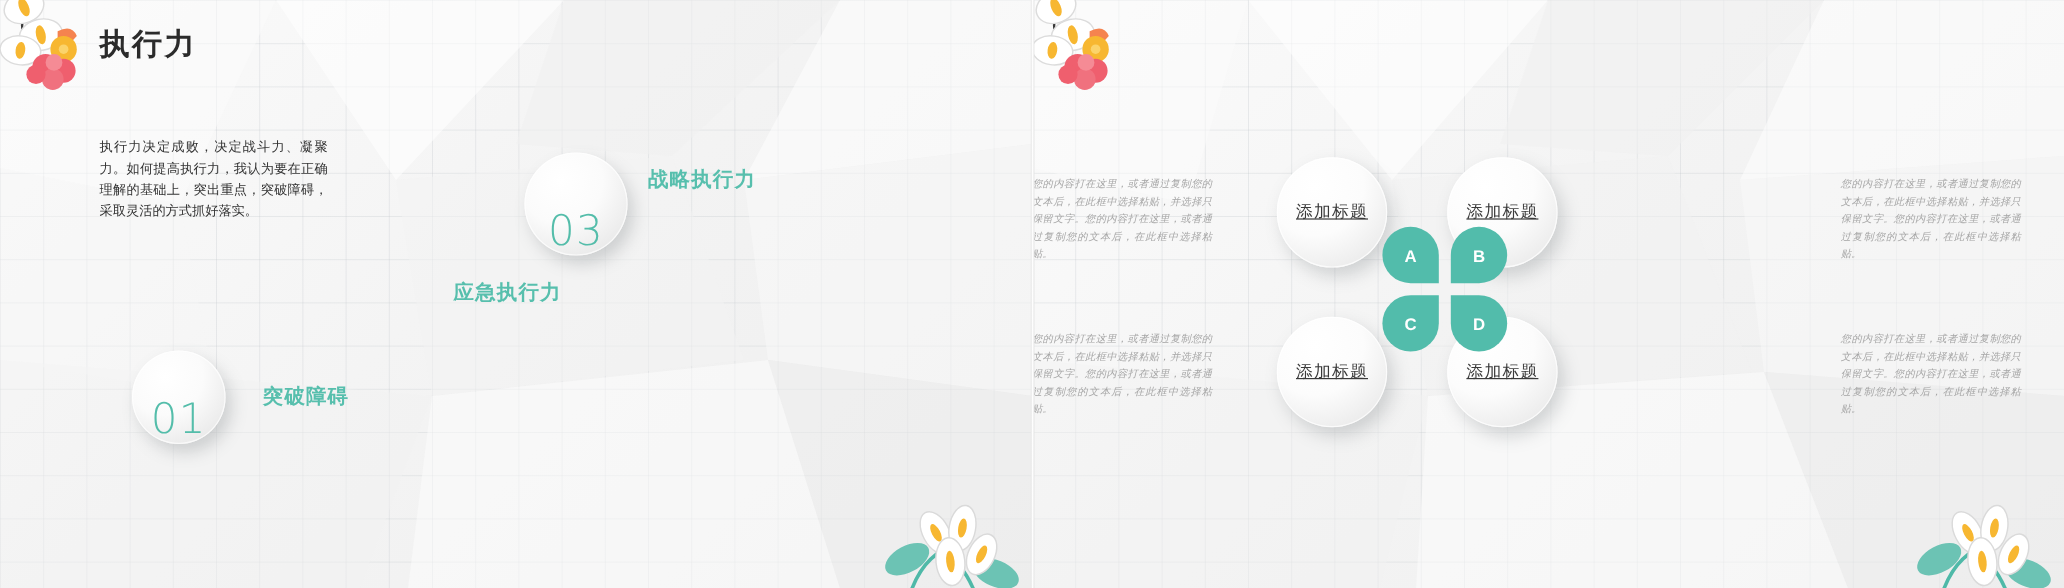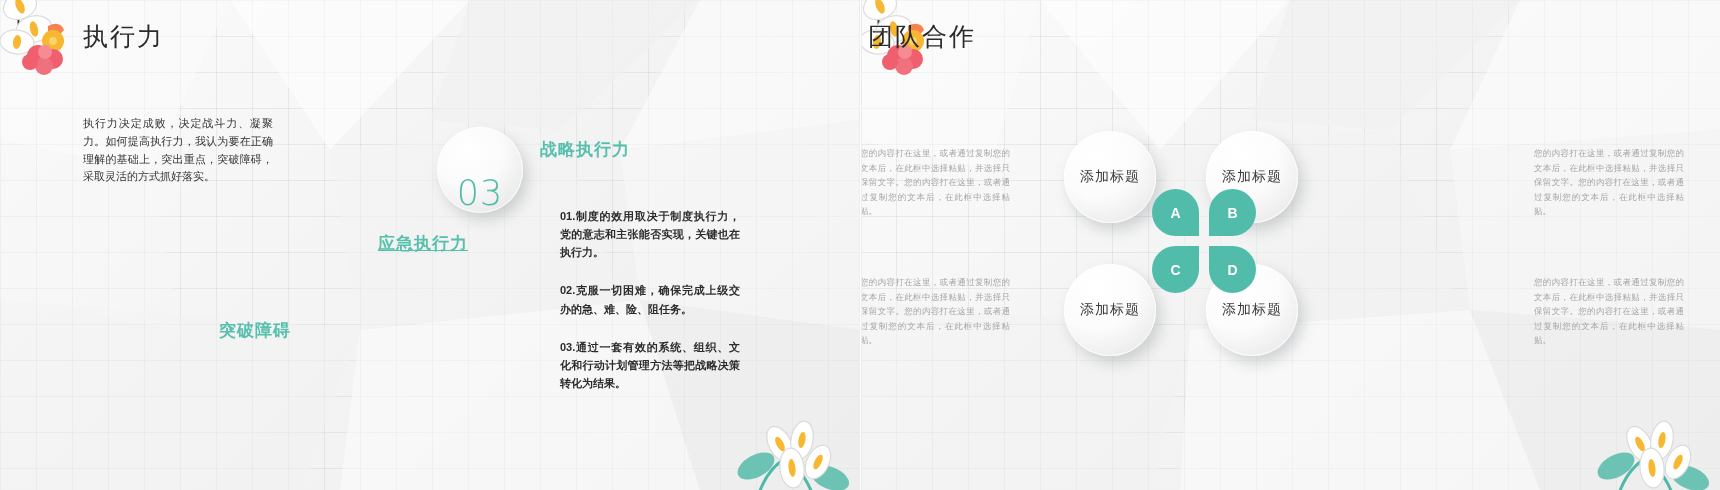--- a/index.html
+++ b/index.html
@@ -32,21 +32,21 @@
   .facets svg { width: 100%; height: 100%; display: block; }
 
   
   .flower { position: absolute; pointer-events: none; }
   .flower svg { display:block; }
   .flower-tl { left: -14px; top: -14px; }
   .flower-br { right: -8px; bottom: -12px; }
 
   
   .slide-title {
-    position: absolute; font-size: 25px; font-weight: normal; color: #2b2b2b;
+    position: absolute; font-size: 25px; font-weight: bold; color: #2b2b2b;
     letter-spacing: 2px; white-space: nowrap;
   }
   .s1-title { left: 83px; top: 20px; }
   .s2-title { left: 868px; top: 20px; }
 
   
   .intro-para {
     position: absolute; left: 83px; top: 115px; width: 190px;
     font-size: 11px; line-height: 1.62; color: #333333; text-align: justify;
   }
@@ -61,48 +61,48 @@
     font-family: "DejaVu Sans", "Liberation Sans", sans-serif;
   }
   .step-label {
     position: absolute; font-size: 17px; color: #57bfad; font-weight: bold;
     letter-spacing: 1px; white-space: nowrap; text-align: right;
   }
 
   .c03 { left: 437px; top: 127px; width: 86px; height: 86px; }
   .l03 { left: 540px; top: 138px; }
   .c02 { left: 281px; top: 209px; width: 78px; height: 78px; }
-  .l02 { left: 378px; top: 232px; text-decoration: underline; }
+  .l02 { left: 378px; top: 232px; }
   .c01 { left: 110px; top: 292px; width: 78px; height: 78px; }
   .l01 { left: 219px; top: 319px; }
 
   .bullets { position: absolute; left: 560px; top: 207px; width: 180px; }
   .bullet {
     font-size: 11px; line-height: 1.65; color: #2c2c2c; text-align: justify;
     margin-bottom: 20px; font-weight: 600;
   }
   .bullet:last-child { margin-bottom: 0; }
 
   
   .ph-text {
     position: absolute; width: 150px; font-size: 8.5px; line-height: 1.72;
-    color: #a6a6a6; text-align: justify;
+    color: #a6a6a6; text-align: justify; font-style: italic;
   }
   .ph-tl { left: 859px; top: 146px; }
   .ph-bl { left: 859px; top: 275px; }
   .ph-tr { left: 1533px; top: 146px; }
   .ph-br { left: 1533px; top: 275px; }
 
   .node {
     position: absolute; width: 92px; height: 92px; border-radius: 50%;
     background: radial-gradient(circle at 34% 26%, #ffffff 0%, #fcfcfc 45%, #ececec 80%, #e0e0e0 100%);
     box-shadow: 5px 7px 14px rgba(120,125,130,.30), inset 0 0 0 1px rgba(255,255,255,.75);
     display: flex; align-items: center; justify-content: center;
   }
-  .node span { font-size: 14px; color: #3a3a3a; letter-spacing: 1px; }
+  .node span { font-size: 14px; color: #3a3a3a; letter-spacing: 1px; text-decoration: underline; }
   .n-tl { left: 1064px; top: 131px; }
   .n-tr { left: 1206px; top: 131px; }
   .n-bl { left: 1064px; top: 264px; }
   .n-br { left: 1206px; top: 264px; }
 
   .petals { position: absolute; left: 1152px; top: 189px; width: 104px; height: 104px; }
   .petal {
     position: absolute; width: 47px; height: 47px; background: #52bcab;
     display: flex; align-items: center; justify-content: center;
     color: #ffffff; font-size: 14px; font-weight: bold;
@@ -160,27 +160,25 @@
 
     <div class="intro-para">执行力决定成败，决定战斗力、凝聚力。如何提高执行力，我认为要在正确理解的基础上，突出重点，突破障碍，采取灵活的方式抓好落实。</div>
 
     <div class="circle c03">
       <span>03</span>
     </div>
     <div class="step-label l03">战略执行力</div>
 
     <div class="step-label l02">应急执行力</div>
 
+    <div class="circle c01">
+      <span>01</span>
+    </div>
     <div class="step-label l01">突破障碍</div>
 
-    <div class="bullets">
-      <div class="bullet">01.制度的效用取决于制度执行力，党的意志和主张能否实现，关键也在执行力。</div>
-      <div class="bullet">02.克服一切困难，确保完成上级交办的急、难、险、阻任务。</div>
-      <div class="bullet">03.通过一套有效的系统、组织、文化和行动计划管理方法等把战略决策转化为结果。</div>
-    </div>
 
     <div class="flower flower-br">
       <svg width="150" height="110" viewBox="0 0 150 110">
         <path d="M40 104 C48 80 62 66 80 62" stroke="#4fb9a8" stroke-width="3" fill="none"></path>
         <path d="M96 106 C88 84 78 72 62 68" stroke="#4fb9a8" stroke-width="3" fill="none"></path>
         <ellipse cx="38" cy="74" rx="20" ry="11" fill="#6cc3b4" transform="rotate(-28 38 74)"></ellipse>
         <ellipse cx="112" cy="86" rx="20" ry="11" fill="#6cc3b4" transform="rotate(22 112 86)"></ellipse>
         <ellipse cx="62" cy="52" rx="11" ry="19" fill="#ffffff" stroke="#dadada" stroke-width="1.2" transform="rotate(-28 62 52)"></ellipse>
         <ellipse cx="62" cy="52" rx="3.5" ry="8" fill="#f7b731" transform="rotate(-28 62 52)"></ellipse>
         <ellipse cx="84" cy="48" rx="11" ry="19" fill="#ffffff" stroke="#dadada" stroke-width="1.2" transform="rotate(10 84 48)"></ellipse>
@@ -226,21 +224,20 @@
         <circle cx="67" cy="55" r="11" fill="#f7b731"></circle>
         <circle cx="67" cy="55" r="4" fill="#fbd36b"></circle>
         <circle cx="52" cy="70" r="11" fill="#ef5f6e"></circle>
         <circle cx="67" cy="73" r="10" fill="#ef5f6e"></circle>
         <circle cx="58" cy="80" r="9" fill="#f0717e"></circle>
         <circle cx="44" cy="76" r="8" fill="#ef5f6e"></circle>
         <circle cx="59" cy="66" r="7" fill="#f58b95"></circle>
       </svg>
     </div>
 
-    <div class="slide-title s2-title" style="left:8px;">团队合作</div>
 
     <div class="ph-text ph-tl" style="left:0px;">您的内容打在这里，或者通过复制您的文本后，在此框中选择粘贴，并选择只保留文字。您的内容打在这里，或者通过复制您的文本后，在此框中选择粘贴。</div>
     <div class="ph-text ph-bl" style="left:0px;">您的内容打在这里，或者通过复制您的文本后，在此框中选择粘贴，并选择只保留文字。您的内容打在这里，或者通过复制您的文本后，在此框中选择粘贴。</div>
     <div class="ph-text ph-tr" style="left:674px;">您的内容打在这里，或者通过复制您的文本后，在此框中选择粘贴，并选择只保留文字。您的内容打在这里，或者通过复制您的文本后，在此框中选择粘贴。</div>
     <div class="ph-text ph-br" style="left:674px;">您的内容打在这里，或者通过复制您的文本后，在此框中选择粘贴，并选择只保留文字。您的内容打在这里，或者通过复制您的文本后，在此框中选择粘贴。</div>
 
     <div class="node n-tl" style="left:204px;">
       <span>添加标题</span>
     </div>
     <div class="node n-tr" style="left:346px;">

